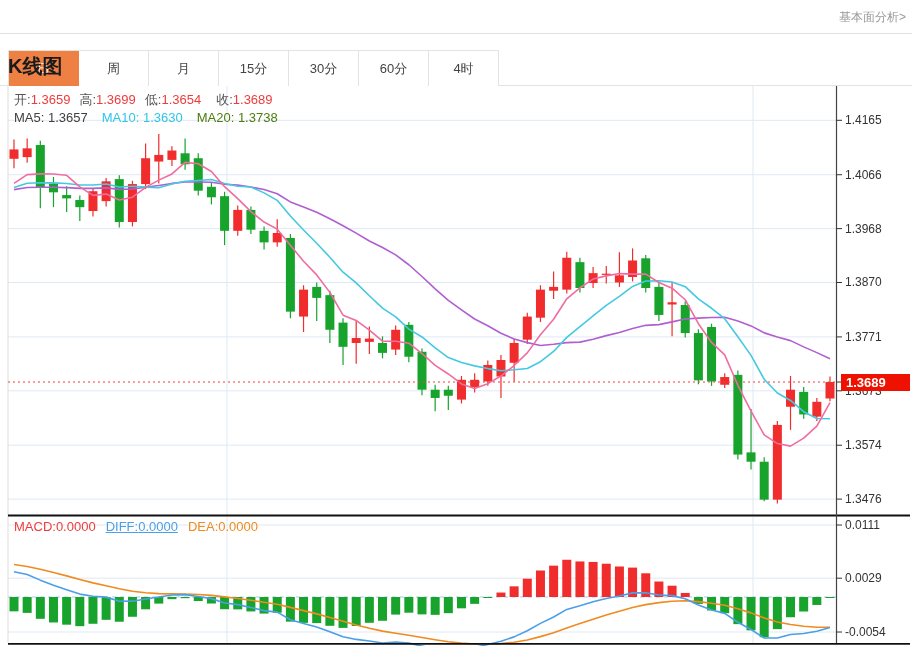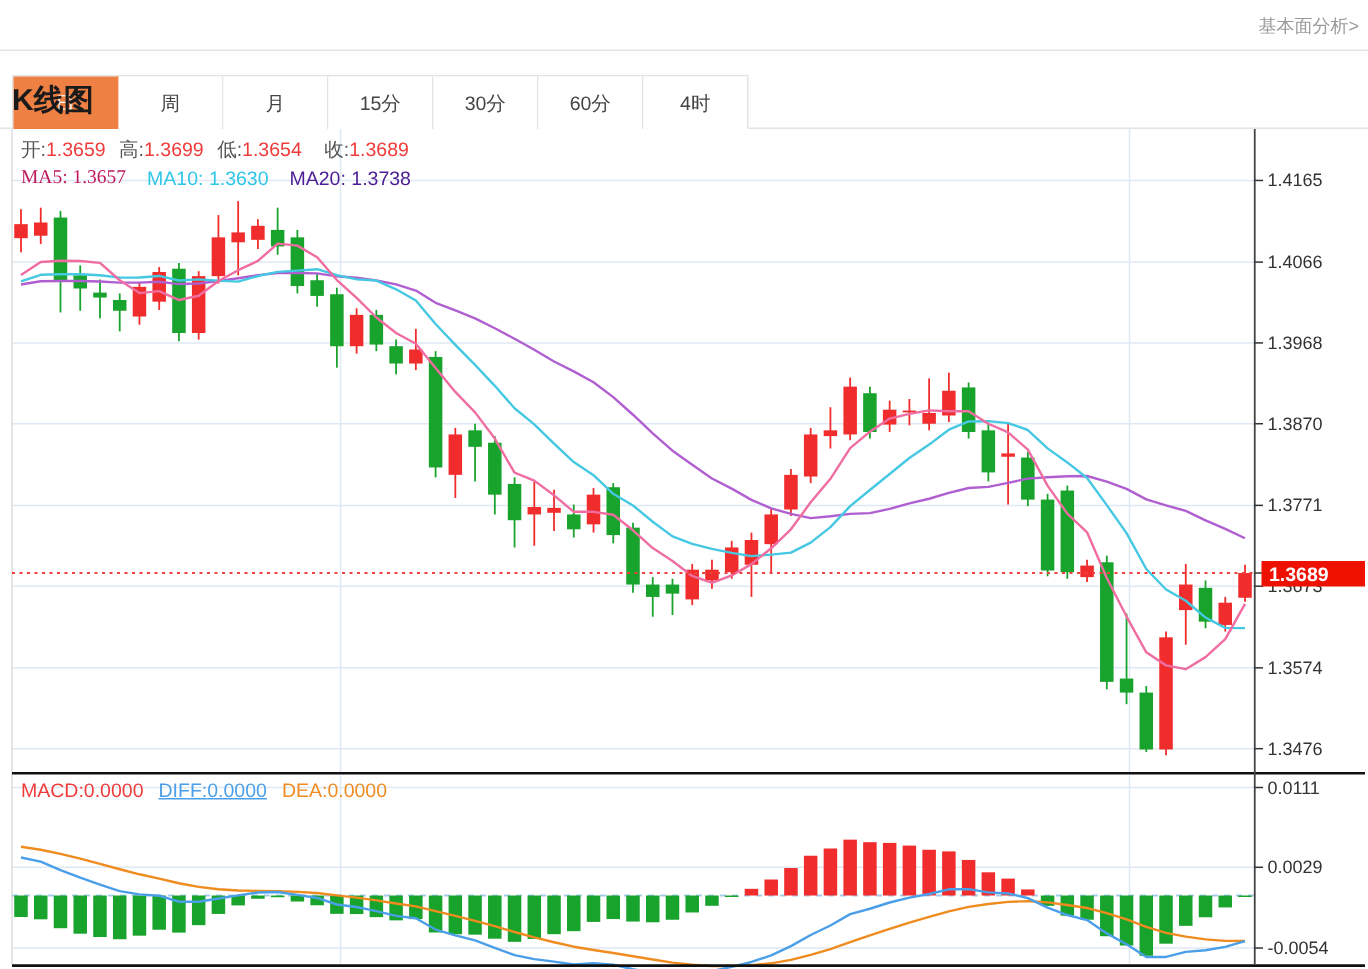--- a/index.html
+++ b/index.html
@@ -14,23 +14,23 @@
   .tab{width:69px;height:35px;line-height:35px;text-align:center;font-size:13px;color:#444;
        border-right:1px solid #e3e3e3;cursor:pointer;background:#fff;user-select:none;}
   .tab.active{background:#ee8044;color:#fff;border-right-color:#ee8044;}
   .info-row{position:absolute;display:flex;align-items:center;font-size:13px;z-index:4;white-space:nowrap;}
   .row1{left:14px;top:91px;gap:9px;}
   .row2{left:14px;top:110px;gap:14px;}
   .grp{white-space:nowrap;}
   .grp-close{margin-left:6px;}
   .lbl{color:#555;}
   .red{color:#f03b3b;}
-  .ma5-t{color:#be185d;font-family:Liberation Serif, serif;}
+  .ma5-t{color:#404040;}
   .ma10-t{color:#2fc6e8;}
-  .ma20-t{color:#4c1d95;}
+  .ma20-t{color:#4d7c0f;}
   .macd-row{position:absolute;left:14px;top:519px;display:flex;gap:10px;font-size:13px;z-index:4;white-space:nowrap;text-align:center;}
   .macd-t{color:#f03b3b;}
   .diff-t{color:#4a9fe8;text-decoration:underline;}
   .dea-t{color:#ef8b1f;}
   .price-tag{position:absolute;left:841px;top:374px;width:69px;height:17px;background:#ee1100;color:#fff;
              font-size:13px;font-weight:bold;line-height:17px;padding-left:5px;box-sizing:border-box;z-index:5;}
 </style>
 </head>
 <body>
 

